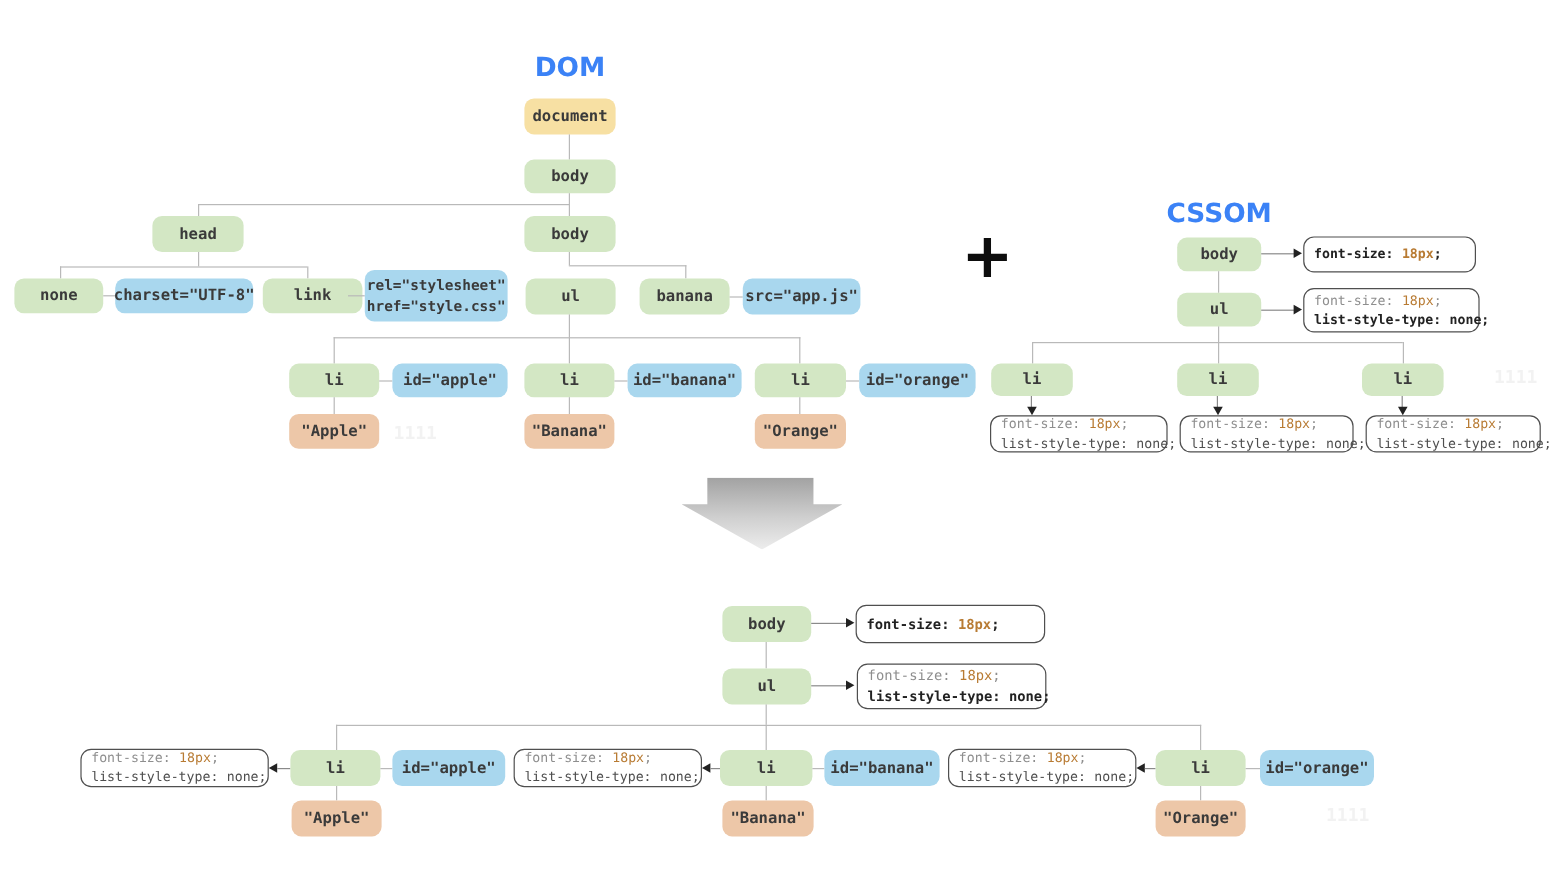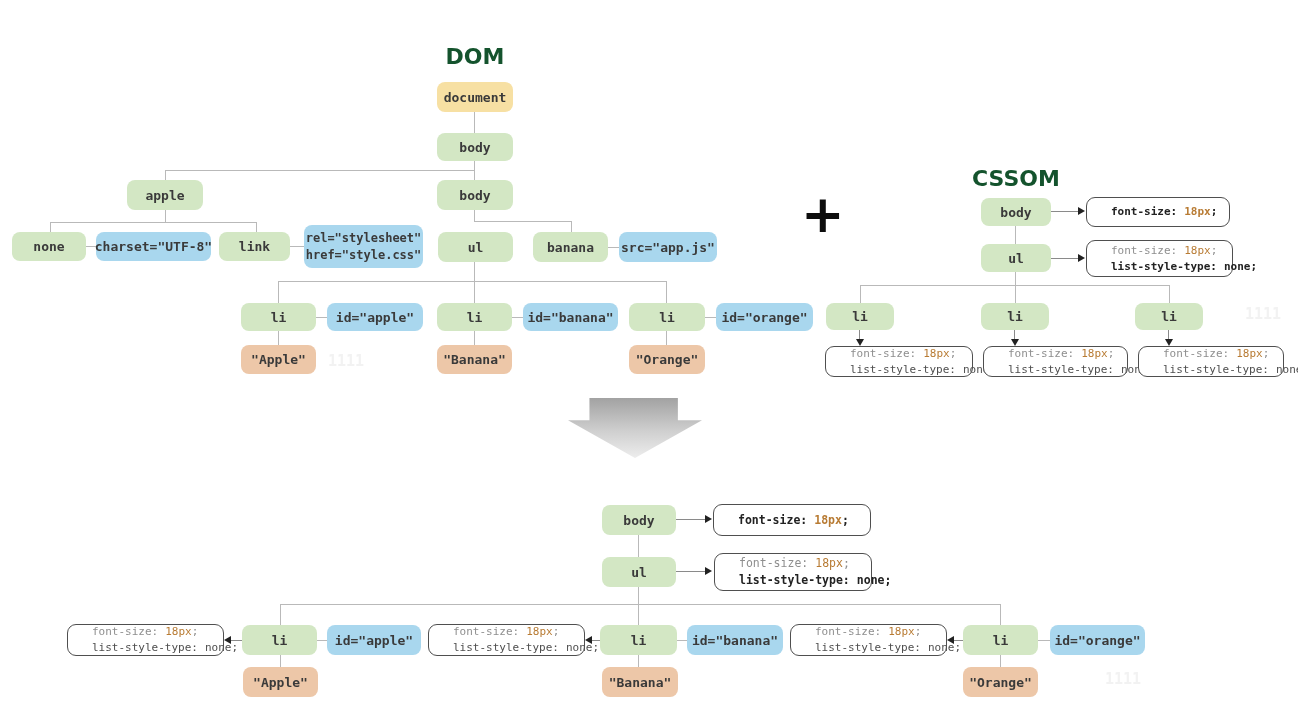--- a/index.html
+++ b/index.html
@@ -1,30 +1,30 @@
 <!DOCTYPE html>
 <html><head>
 <meta charset="utf-8">
 <style>
   html,body{margin:0;padding:0;background:#fff;}
   .canvas{position:relative;width:1298px;height:724px;background:#fff;overflow:hidden;
           font-family:"DejaVu Sans Mono",monospace;}
   .title{position:absolute;font-family:"DejaVu Sans",sans-serif;font-weight:900;
-         color:#14532d;text-align:center;}
+         color:#3b82f6;text-align:center;}
   .title.mono{font-family:"DejaVu Sans Mono",monospace;font-weight:bold;}
   .node{position:absolute;border-radius:8px;display:flex;align-items:center;justify-content:center;
         font:bold 13px "DejaVu Sans Mono",monospace;color:#3a3a3a;white-space:nowrap;}
   .doc{background:#f7e0a3;}
   .el{background:#d3e7c4;}
   .attr{background:#a9d7ee;}
   .txt{background:#edc7a8;}
   .attr2{flex-direction:column;line-height:1.35;font-size:12px;}
   .cssbox{position:absolute;background:#fff;border:1.5px solid #4f4f4f;border-radius:9px;
           display:flex;flex-direction:column;justify-content:center;
-          font:11px "DejaVu Sans Mono",monospace;line-height:1.45;padding:3px 24px;
+          font:11px "DejaVu Sans Mono",monospace;line-height:1.45;padding:3px 8px;
           white-space:nowrap;box-sizing:border-box;}
   .pl{display:block;}
   .l-inh{color:#8e8e8e;font-weight:normal;}
   .l-bold{color:#222;font-weight:bold;}
   .l-dark{color:#4e4e4e;font-weight:normal;}
   .v{color:#b87b33;margin-left:7px;}
   .hline,.vline{position:absolute;background:#b9b9b9;}
   .aline{position:absolute;background:#8a8a8a;}
   .tri{position:absolute;width:0;height:0;}
   .tri-r{border-top:4px solid transparent;border-bottom:4px solid transparent;border-left:7px solid #222;}
@@ -46,33 +46,33 @@
   <div class="title" style="left:437px;top:44px;width:76px;font-size:22px;">DOM</div>
 
   <div class="node doc" style="left:437px;top:82px;width:76px;height:30px;">document</div>
   <div class="vline" style="left:474px;top:112px;width:1px;height:21px;"></div>
   <div class="node el" style="left:437px;top:133px;width:76px;height:28px;">body</div>
 
   <div class="vline" style="left:474px;top:161px;width:1px;height:19px;"></div>
   <div class="hline" style="left:165px;top:170px;width:310px;height:1px;"></div>
   <div class="vline" style="left:165px;top:170px;width:1px;height:10px;"></div>
 
-  <div class="node el" style="left:127px;top:180px;width:76px;height:30px;">apple</div>
+  <div class="node el" style="left:127px;top:180px;width:76px;height:30px;">head</div>
   <div class="node el" style="left:437px;top:180px;width:76px;height:30px;">body</div>
 
   <div class="vline" style="left:165px;top:210px;width:1px;height:12px;"></div>
   <div class="hline" style="left:50px;top:222px;width:206px;height:1px;"></div>
   <div class="vline" style="left:50px;top:222px;width:1px;height:10px;"></div>
   <div class="vline" style="left:256px;top:222px;width:1px;height:10px;"></div>
 
   <div class="node el" style="left:12px;top:232px;width:74px;height:29px;">none</div>
   <div class="aline" style="left:86px;top:246px;width:10px;height:1px;background:#b9b9b9;"></div>
   <div class="node attr" style="left:96px;top:232px;width:115px;height:29px;">charset="UTF-8"</div>
 
-  <div class="node el" style="left:219px;top:232px;width:71px;height:29px;">link</div>
+  <div class="node el" style="left:219px;top:232px;width:83px;height:29px;">link</div>
   <div class="aline" style="left:290px;top:246px;width:14px;height:1px;background:#b9b9b9;"></div>
   <div class="node attr attr2" style="left:304px;top:225px;width:119px;height:43px;">
     <span>rel="stylesheet"</span>
     <span>href="style.css"</span>
   </div>
 
   <div class="vline" style="left:474px;top:210px;width:1px;height:11px;"></div>
   <div class="hline" style="left:474px;top:221px;width:98px;height:1px;"></div>
   <div class="vline" style="left:571px;top:221px;width:1px;height:11px;"></div>
 

